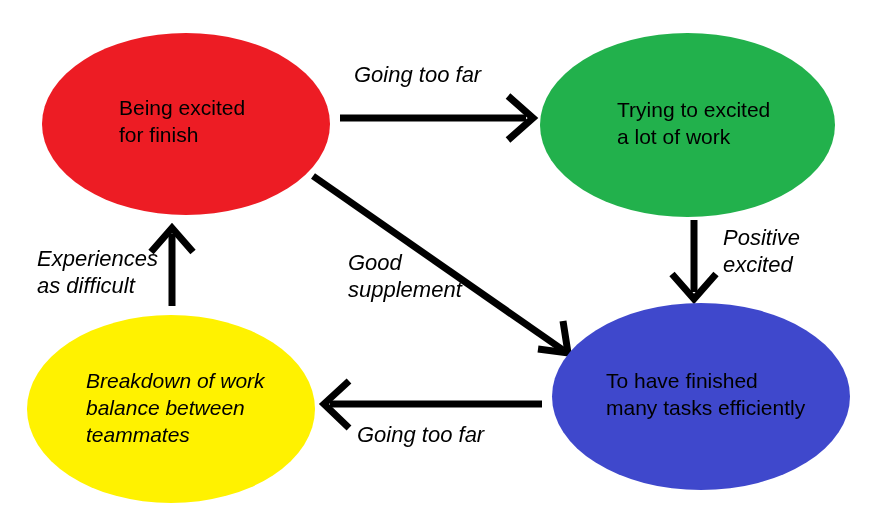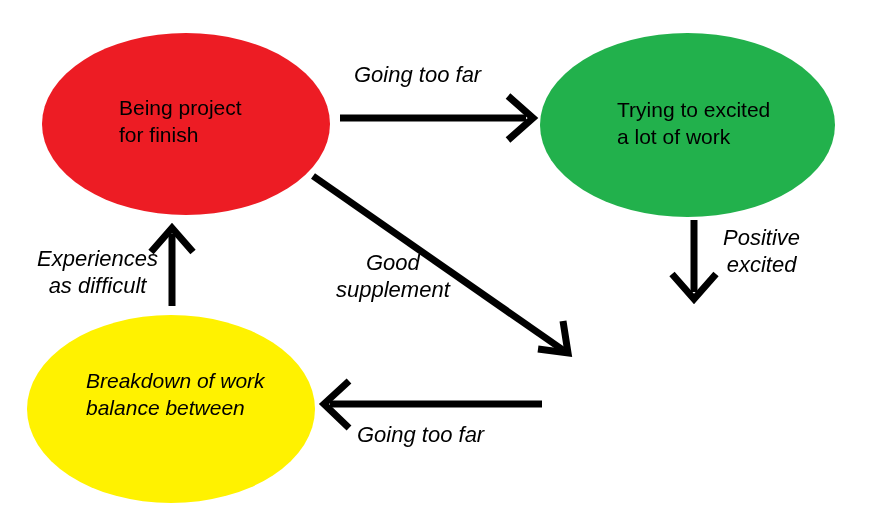--- a/index.html
+++ b/index.html
@@ -25,35 +25,34 @@
     color: #000000;
     white-space: nowrap;
   }
   .edge-label {
     position: absolute;
     font-size: 22px;
     font-style: italic;
     line-height: 27px;
     color: #000000;
     white-space: nowrap;
-    text-align: center;
   }
   
   #node-excited   { left: 42px;  top: 33px;  width: 288px; height: 182px; }
   #node-excited .node-label   { left: 77px; top: 61px; }
   #node-trying    { left: 540px; top: 33px;  width: 295px; height: 184px; }
   #node-trying .node-label    { left: 77px; top: 63px; }
   #node-finished  { left: 552px; top: 303px; width: 298px; height: 187px; }
   #node-finished .node-label  { left: 54px; top: 64px; }
   #node-breakdown { left: 27px;  top: 315px; width: 288px; height: 188px; }
   #node-breakdown .node-label { left: 59px; top: 52px; }
   
   #label-top-going-too-far    { left: 354px; top: 61px; }
   #label-positive-opposite    { left: 723px; top: 224px; }
-  #label-good-supplement      { left: 336px; top: 249px; }
+  #label-good-supplement      { left: 348px; top: 249px; }
   #label-bottom-going-too-far { left: 357px; top: 421px; }
   #label-experiences          { left: 37px;  top: 245px; }
   svg.arrows {
     position: absolute; inset: 0;
     pointer-events: none;
   }
   svg.arrows path {
     fill: none;
     stroke: #000000;
     stroke-width: 7;
@@ -84,37 +83,44 @@
       <path d="M349,381 L324,404 L349,428"></path>
     </g>
     <g>
       <path d="M172,306 L172,234"></path>
       <path d="M151,252 L172,228 L193,252"></path>
     </g>
   </svg>
 
   <div class="node" id="node-excited" style="background: rgb(237, 28, 36);">
     <div class="node-label">
-      <div>Being project</div>
+      <div>Being excited</div>
       <div>for finish</div>
     </div>
   </div>
 
   <div class="node" id="node-trying" style="background: rgb(34, 177, 76);">
     <div class="node-label">
       <div>Trying to excited</div>
       <div>a lot of work</div>
     </div>
   </div>
 
+  <div class="node" id="node-finished" style="background: rgb(63, 72, 204);">
+    <div class="node-label">
+      <div>To have finished</div>
+      <div>many tasks efficiently</div>
+    </div>
+  </div>
 
   <div class="node" id="node-breakdown" style="background: rgb(255, 242, 0); font-style: italic;">
     <div class="node-label">
       <div>Breakdown of work</div>
       <div>balance between</div>
+      <div>teammates</div>
     </div>
   </div>
 
   <div class="edge-label" id="label-top-going-too-far">
     <div>Going too far</div>
   </div>
 
   <div class="edge-label" id="label-positive-opposite">
     <div>Positive</div>
     <div>excited</div>

